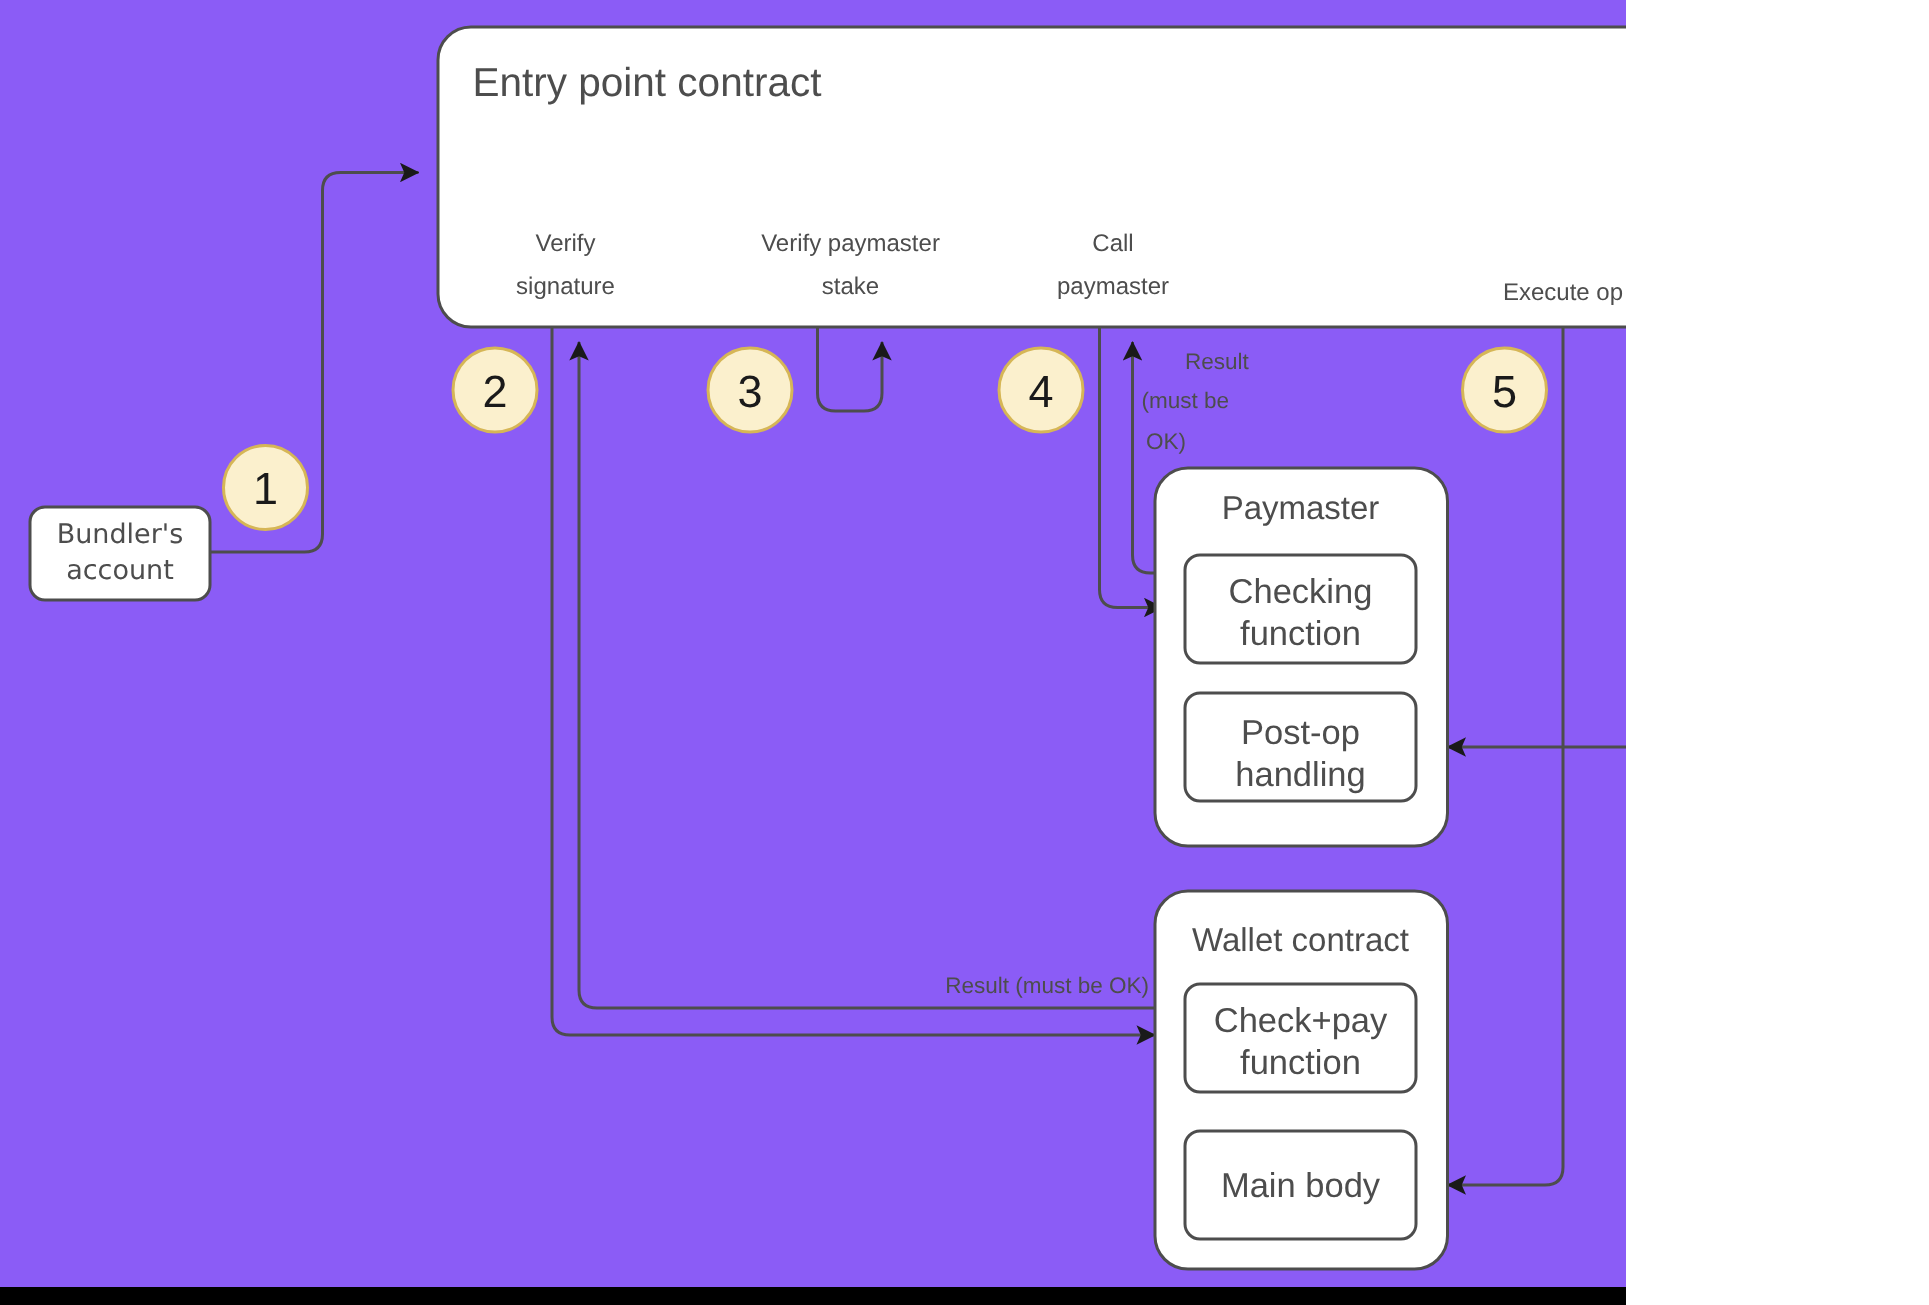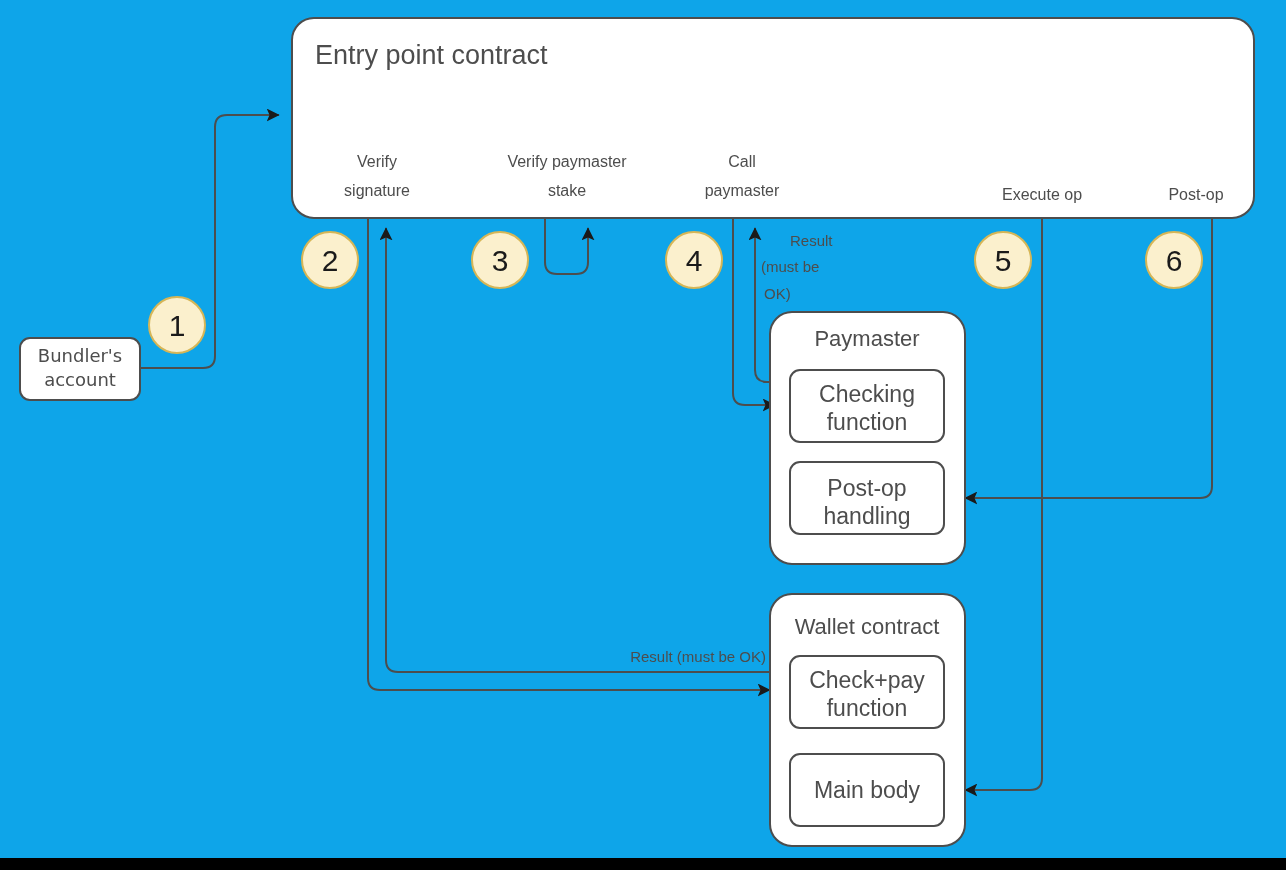--- a/index.html
+++ b/index.html
@@ -6,23 +6,23 @@
   html, body {
     margin: 0;
     padding: 0;
     background: #ffffff;
   }
   body {
     font-family: "Liberation Sans", sans-serif;
   }
   #canvas {
     position: relative;
-    width: 1286px;
+    width: 1084px;
     height: 870px;
-    background: #0ea5e9;
+    background: #8b5cf6;
     overflow: hidden;
   }
   #diagram-svg {
     position: absolute;
     left: 0;
     top: 0;
     width: 1286px;
     height: 870px;
   }
   .node-box {

